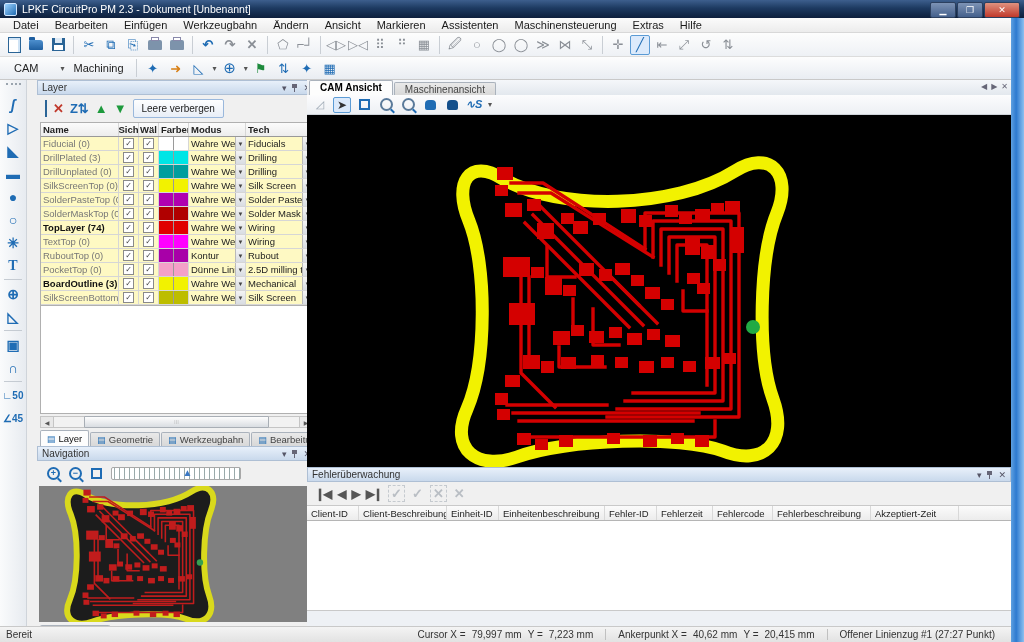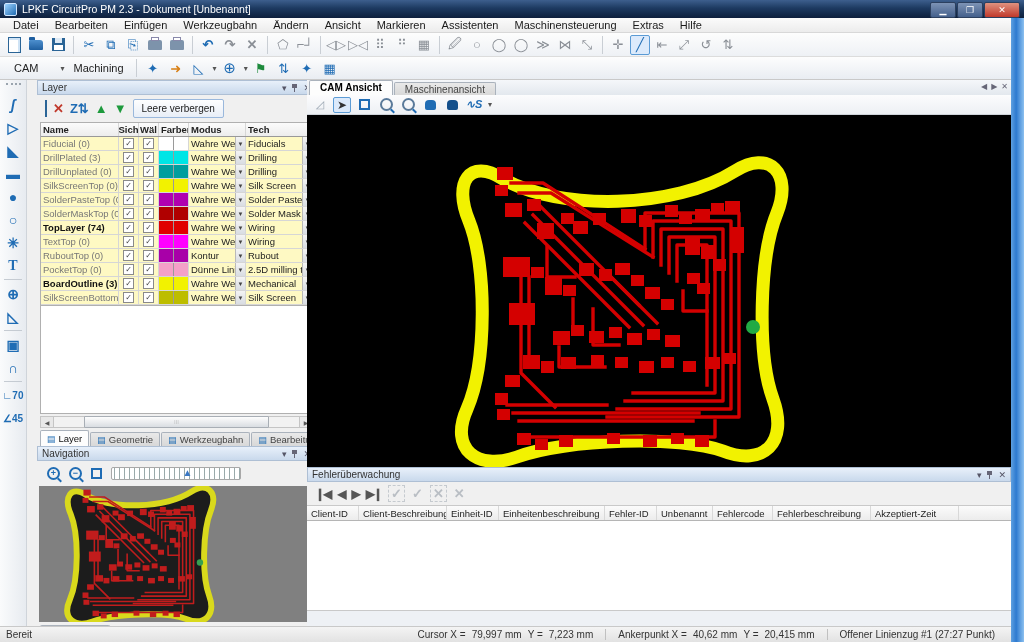--- a/index.html
+++ b/index.html
@@ -231,21 +231,21 @@
   <span class="sbtn">○</span>
   <span class="sbtn">✳</span>
   <span class="sbtn" style="font-family:'Liberation Serif',serif">T</span>
   <span class="ssep"></span>
   <span class="sbtn">⊕</span>
   <span class="sbtn">◺</span>
   <span class="ssep"></span>
   <span class="sbtn">▣</span>
   <span class="sbtn">∩</span>
   <span class="ssep"></span>
-  <span class="sbtn" style="font-size:10px">∟70</span>
+  <span class="sbtn" style="font-size:10px">∟50</span>
   <span class="sbtn" style="font-size:10px">∠45</span>
 </div>
 
 <div id="leftdock" class="abs">
 
   <div>
     <div class="panel-title">
       <span>Layer</span>
       <span class="sp">
         <span>▾</span>
@@ -758,21 +758,21 @@
       <span class="gchk dashed-box">✕</span>
       <span class="gchk">✕</span>
     </div>
     <div id="error-head">
 
     <span class="ecol" style="width: 52px;">Client-ID</span>
         <span class="ecol" style="width: 88px;">Client-Beschreibung</span>
         <span class="ecol" style="width: 52px;">Einheit-ID</span>
         <span class="ecol" style="width: 106px;">Einheitenbeschreibung</span>
         <span class="ecol" style="width: 52px;">Fehler-ID</span>
-        <span class="ecol" style="width: 56px;">Unbenannt</span>
+        <span class="ecol" style="width: 56px;">Fehlerzeit</span>
         <span class="ecol" style="width: 60px;">Fehlercode</span>
         <span class="ecol" style="width: 98px;">Fehlerbeschreibung</span>
         <span class="ecol" style="width: 88px;">Akzeptiert-Zeit</span>
       </div>
     <div id="error-body"></div>
   </div>
 </div>
 
 <div id="statusbar" class="abs">
   <span class="lbl">Bereit</span>

